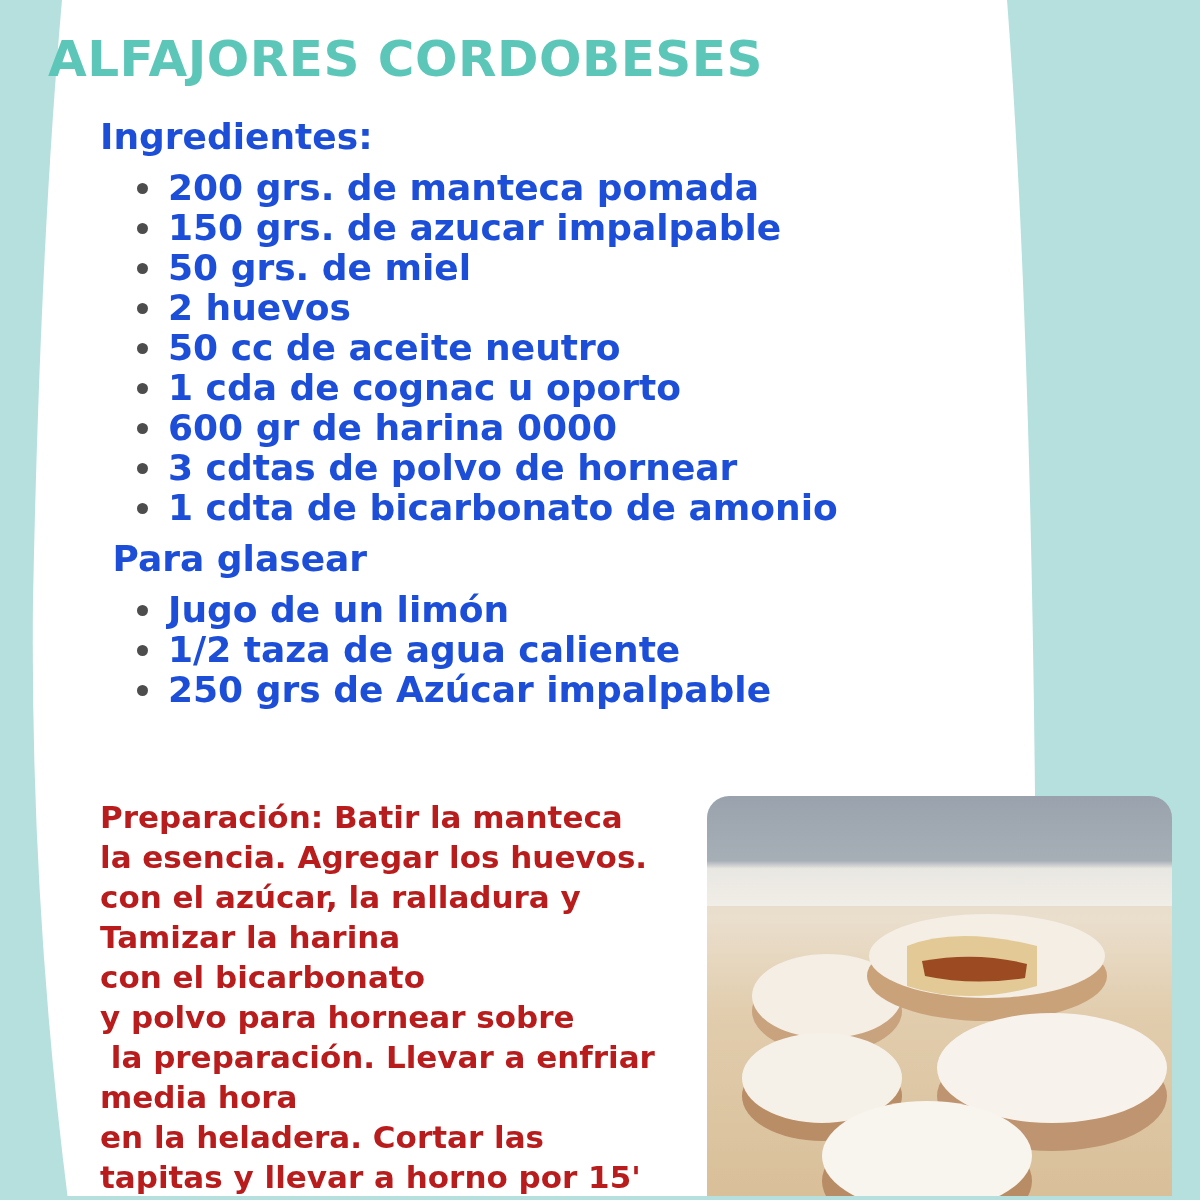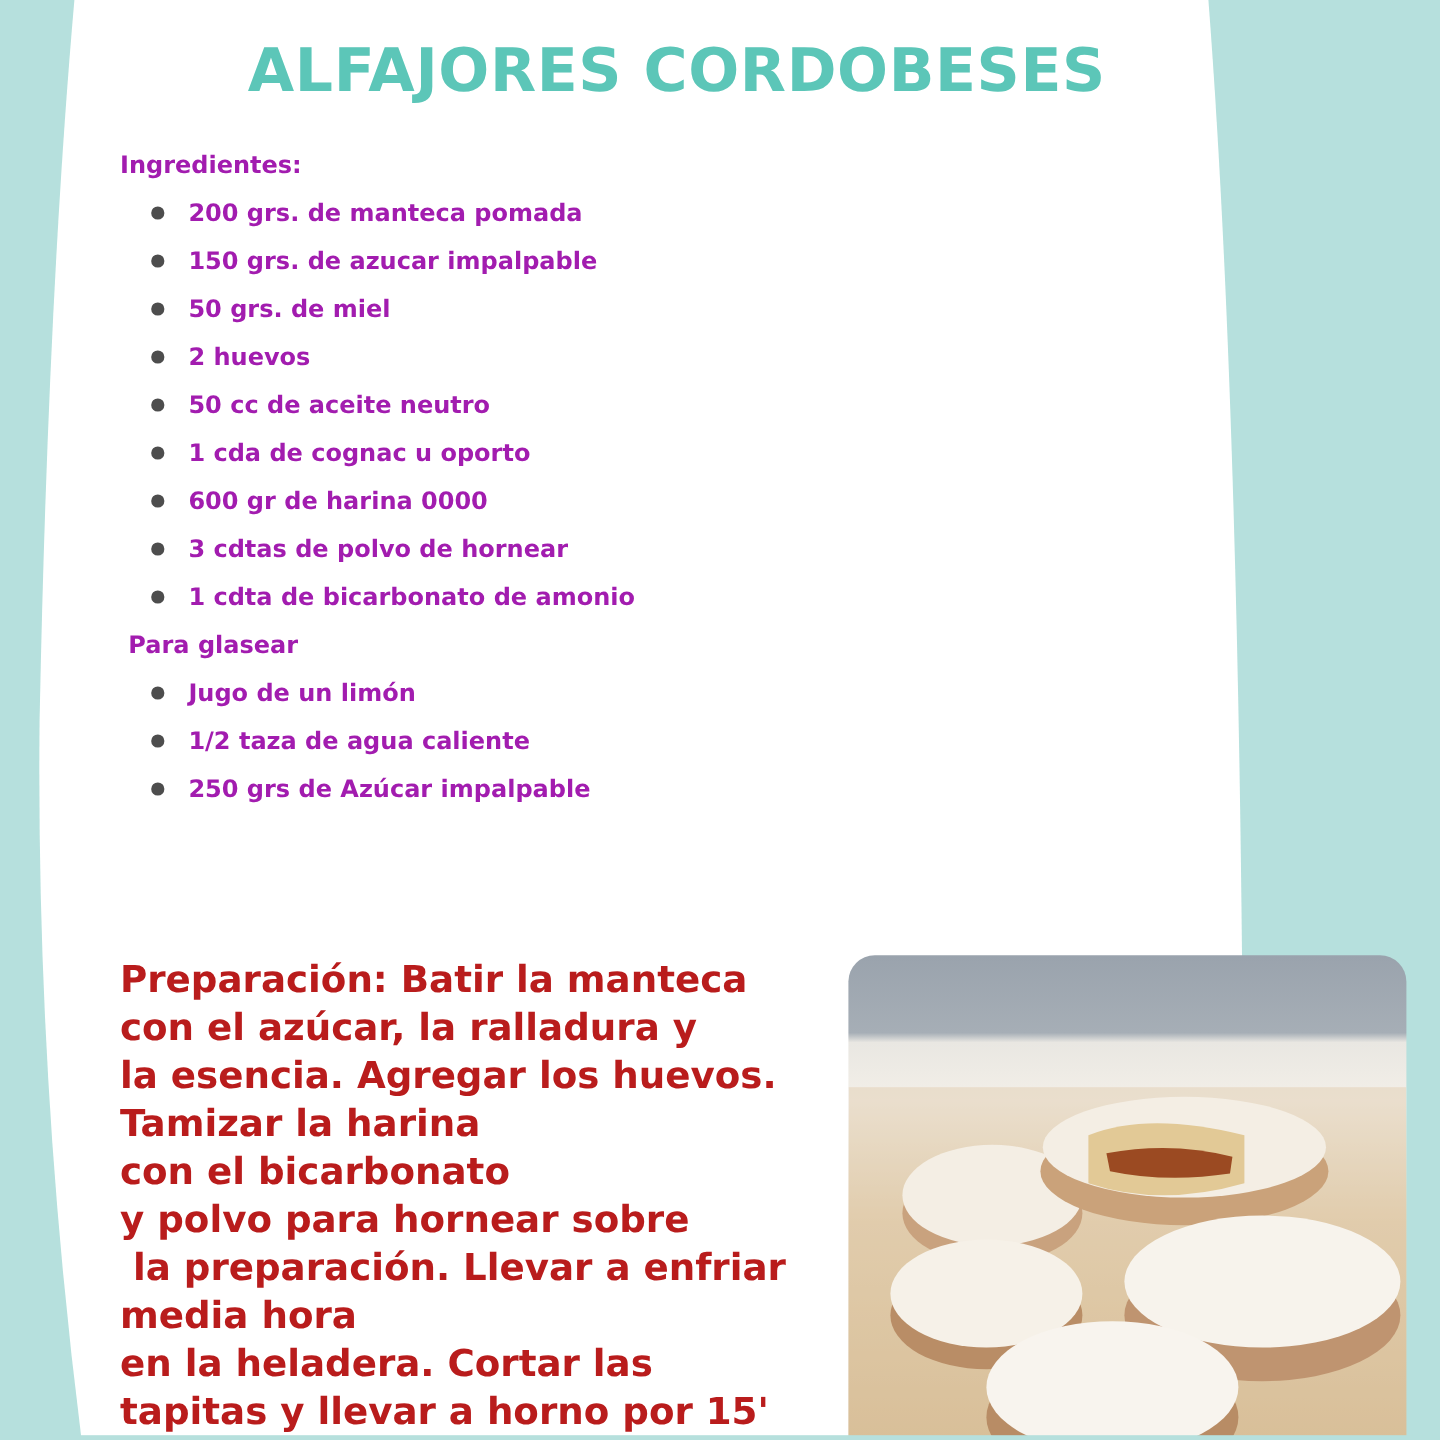--- a/index.html
+++ b/index.html
@@ -4,29 +4,29 @@
 <style>
   html, body { margin: 0; padding: 0; }
   body {
     width: 1200px; height: 1200px; overflow: hidden; position: relative;
     background: #b6e0dd;
     font-family: "DejaVu Sans", "Liberation Sans", sans-serif;
   }
   .panel-svg { position: absolute; left: 0; top: 0; width: 1200px; height: 1200px; }
   .title {
     position: absolute; left: 0; top: 30px; width: 1128px;
-    text-align: center; color: #5cc6b8; font-weight: bold;
-    font-size: 50px; letter-spacing: 0.5px; margin: 0;
+    color: #5cc6b8; font-weight: bold;
+    font-size: 50px; letter-spacing: 0.5px; margin: 0; padding-left: 48px;
   }
   .content {
     position: absolute; left: 100px; top: 117px; width: 640px;
-    color: #a21caf; font-weight: bold; font-size: 20px; line-height: 40px;
+    color: #1d4ed8; font-weight: bold; font-size: 36px; line-height: 40px;
   }
   .section-label { margin: 0; white-space: pre; }
-  ul.list { margin: 0; padding: 0; list-style: none; }
+  ul.list { margin: 11px; padding: 0; list-style: none; }
   ul.list li { position: relative; padding-left: 57px; white-space: pre; }
   ul.list li::before {
     content: ""; position: absolute; left: 26px; top: 15px;
     width: 11px; height: 11px; border-radius: 50%; background: #4d4d4d;
   }
   .prep {
     position: absolute; left: 100px; top: 797px; width: 600px;
     color: #b91c1c; font-weight: bold; font-size: 31px; line-height: 40px;
     white-space: pre;
   }
@@ -60,21 +60,21 @@
     <li>1 cdta de bicarbonato de amonio</li>
   </ul>
   <div class="section-label"> Para glasear</div>
   <ul class="list">
     <li>Jugo de un limón</li>
     <li>1/2 taza de agua caliente</li>
     <li>250 grs de Azúcar impalpable</li>
   </ul>
 </div>
 
-<div class="prep"><div>Preparación: Batir la manteca</div><div>con el azúcar, la ralladura y</div><div>la esencia. Agregar los huevos.</div><div>Tamizar la harina</div><div>con el bicarbonato</div><div>y polvo para hornear sobre</div><div> la preparación. Llevar a enfriar</div><div>media hora</div><div>en la heladera. Cortar las</div><div>tapitas y llevar a horno por 15'</div></div>
+<div class="prep"><div>Preparación: Batir la manteca</div><div>la esencia. Agregar los huevos.</div><div>con el azúcar, la ralladura y</div><div>Tamizar la harina</div><div>con el bicarbonato</div><div>y polvo para hornear sobre</div><div> la preparación. Llevar a enfriar</div><div>media hora</div><div>en la heladera. Cortar las</div><div>tapitas y llevar a horno por 15'</div></div>
 
 <div class="photo" title="Alfajores cordobeses glaseados apilados, uno mordido mostrando el relleno">
   <svg width="465" height="404" viewBox="0 0 465 404" xmlns="http://www.w3.org/2000/svg">
 
     <rect x="0" y="110" width="465" height="300" fill="#d9c09b" opacity="0.35"></rect>
 
     <ellipse cx="120" cy="215" rx="75" ry="42" fill="#c9a27e"></ellipse>
     <ellipse cx="120" cy="200" rx="75" ry="42" fill="#f4eee4"></ellipse>
 
     <ellipse cx="115" cy="300" rx="80" ry="45" fill="#b98d66"></ellipse>

